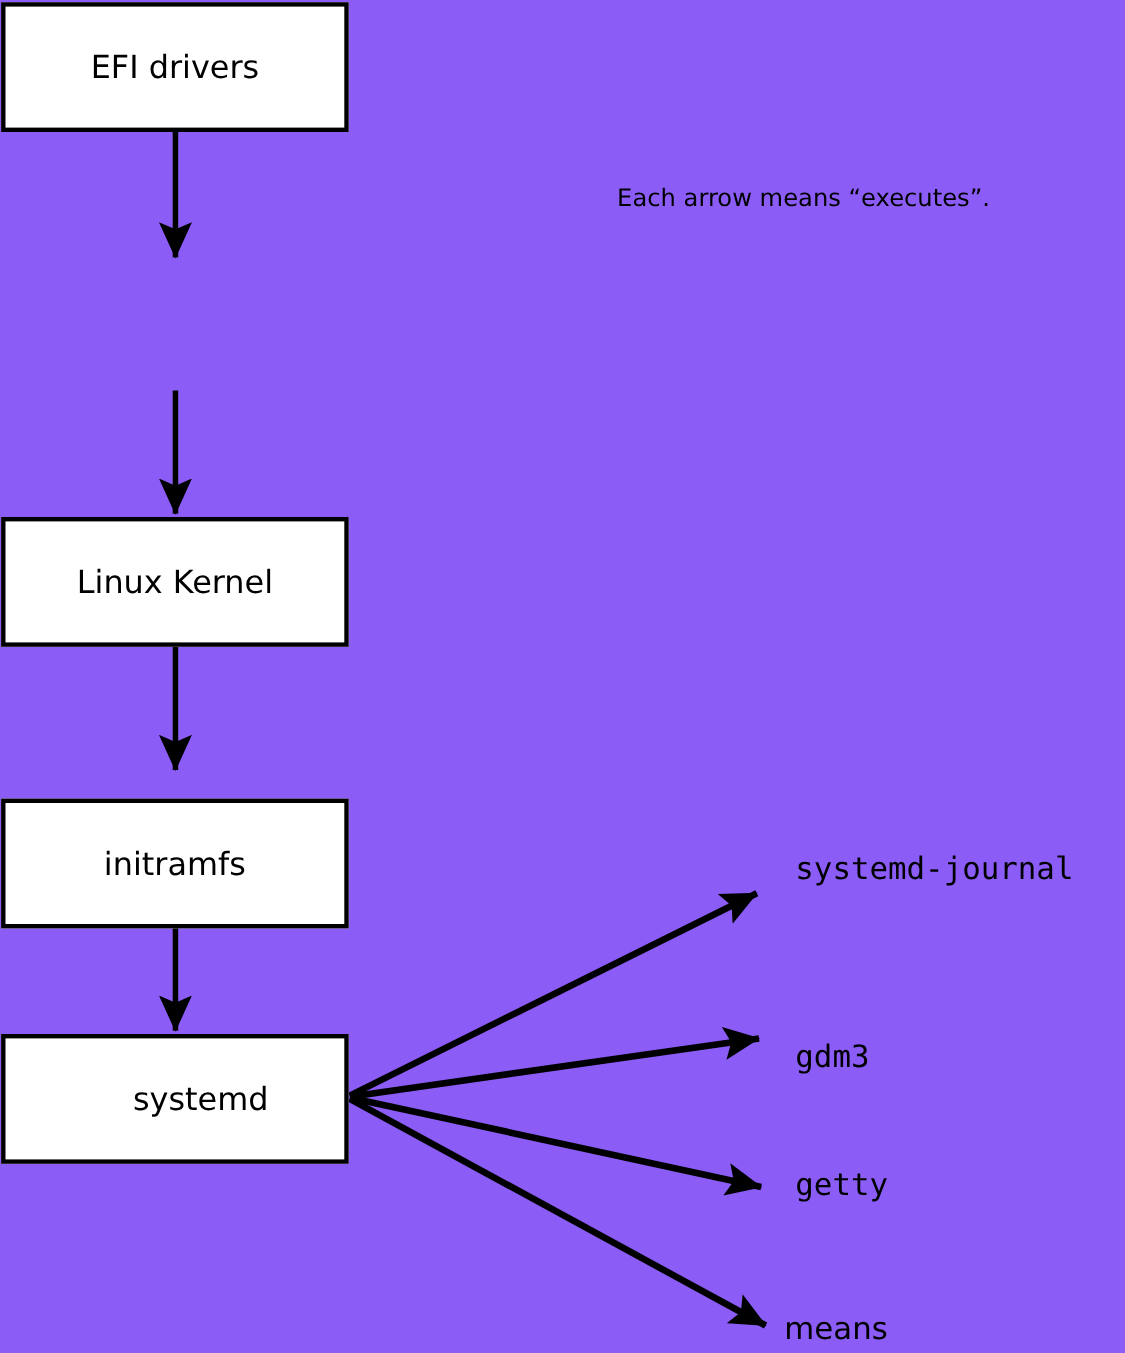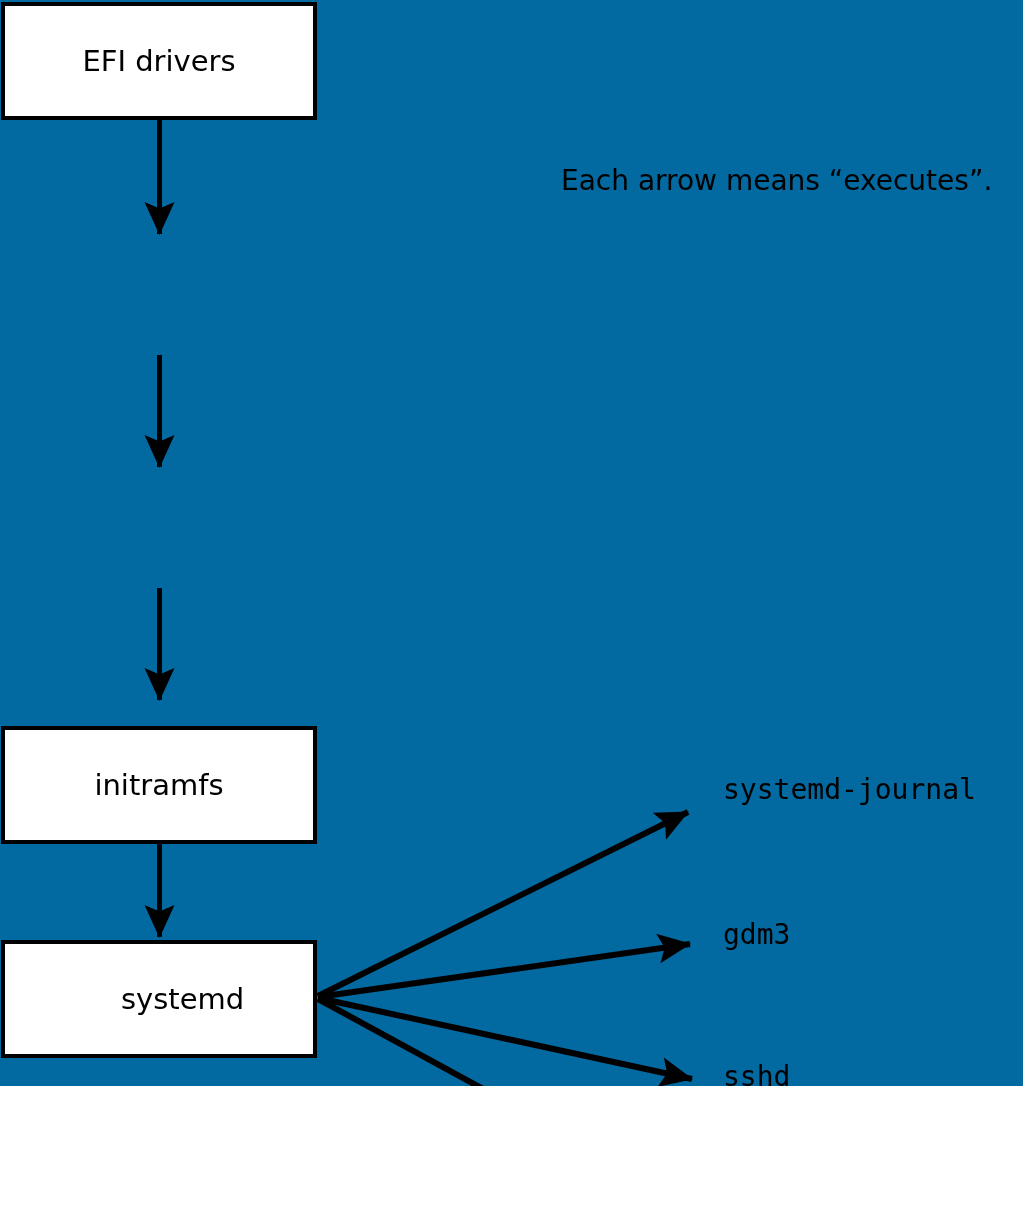--- a/index.html
+++ b/index.html
@@ -3,22 +3,22 @@
 <meta charset="utf-8">
 <style>
   html, body {
     margin: 0;
     padding: 0;
     background: #ffffff;
   }
   #canvas {
     position: relative;
     width: 1023px;
-    height: 1086px;
-    background: #0369a1;
+    height: 1230px;
+    background: #8b5cf6;
     overflow: hidden;
     font-family: "DejaVu Sans", sans-serif;
     color: #000000;
     text-align: right;
   }
   #arrows {
     position: absolute;
     left: 0;
     top: 0;
     width: 1023px;
@@ -41,33 +41,33 @@
   }
   .node-efi        { top: 2px; }
   .node-bootloader { top: 237px; }
   .node-kernel     { top: 470px; }
   .node-initramfs  { top: 703px; margin-top: 23px; }
   .node-systemd    { top: 940px; padding-left: 47px; }
   .caption {
     position: absolute;
     left: 561px;
     top: 163px;
-    font-size: 28px;
+    font-size: 22px;
     line-height: 36px;
     white-space: nowrap;
   }
   .spawn-label {
     position: absolute;
     font-family: "DejaVu Sans Mono", monospace;
     font-size: 28px;
     line-height: 36px;
     white-space: nowrap;
   }
   .spawn-journal { left: 723px; top: 772px; }
-  .spawn-gdm3    { left: 723px; top: 917px; }
+  .spawn-gdm3    { left: 723px; top: 943px; }
   .spawn-getty   { left: 723px; top: 1059px; }
   .spawn-sshd    { left: 713px; top: 1190px; font-family: "DejaVu Sans", sans-serif; }
   .edge  { stroke: #000000; fill: none; }
   .edge-v { stroke-width: 5px; }
   .edge-f { stroke-width: 6px; }
 </style>
 </head>
 <body>
 
 <div id="canvas">
@@ -86,27 +86,30 @@
 
     <line class="edge edge-f" x1="318" y1="996" x2="688" y2="812" marker-end="url(#ah)"></line>
     <line class="edge edge-f" x1="318" y1="997" x2="690" y2="944" marker-end="url(#ah)"></line>
     <line class="edge edge-f" x1="318" y1="998" x2="692" y2="1079" marker-end="url(#ah)"></line>
     <line class="edge edge-f" x1="318" y1="999" x2="696" y2="1205" marker-end="url(#ah)"></line>
   </svg>
 
   <div class="node node-efi">
     <span>EFI drivers</span>
   </div>
+  <div class="node node-kernel">
+    <span>Linux Kernel</span>
+  </div>
   <div class="node node-initramfs">
     <span>initramfs</span>
   </div>
   <div class="node node-systemd">
     <span>systemd</span>
   </div>
 
   <div class="caption">Each arrow means “executes”.</div>
 
   <div class="spawn-label spawn-journal">systemd-journal</div>
   <div class="spawn-label spawn-gdm3">gdm3</div>
-  <div class="spawn-label spawn-getty">sshd</div>
+  <div class="spawn-label spawn-getty">getty</div>
   <div class="spawn-label spawn-sshd">means</div>
 
 </div>
 
 </body></html>

